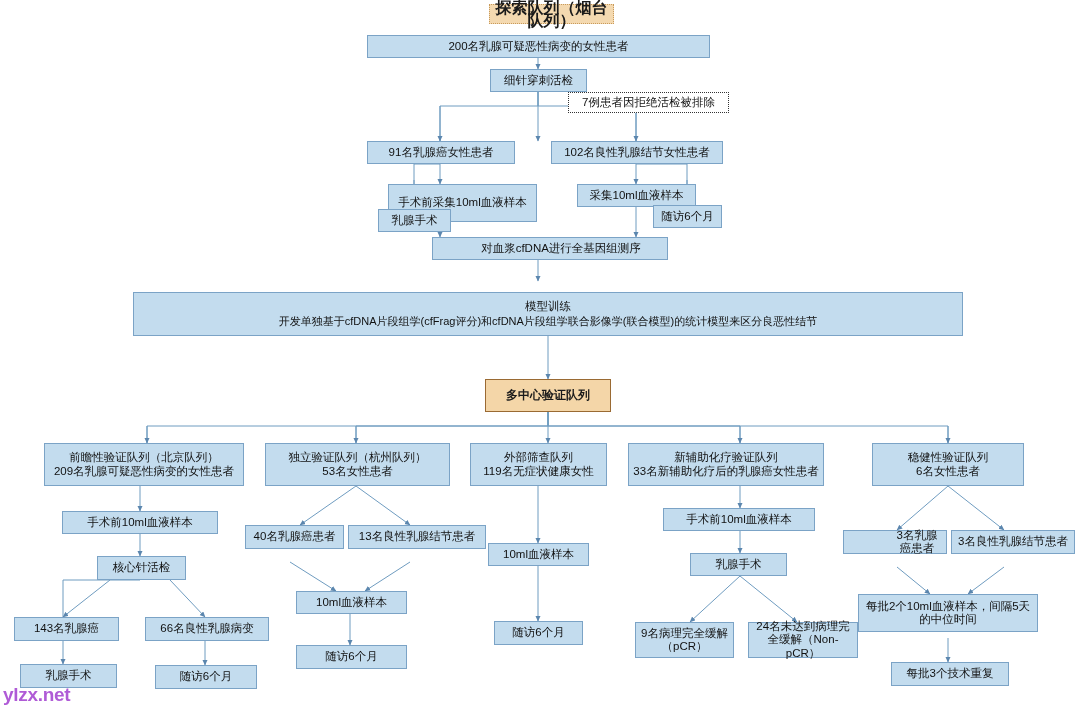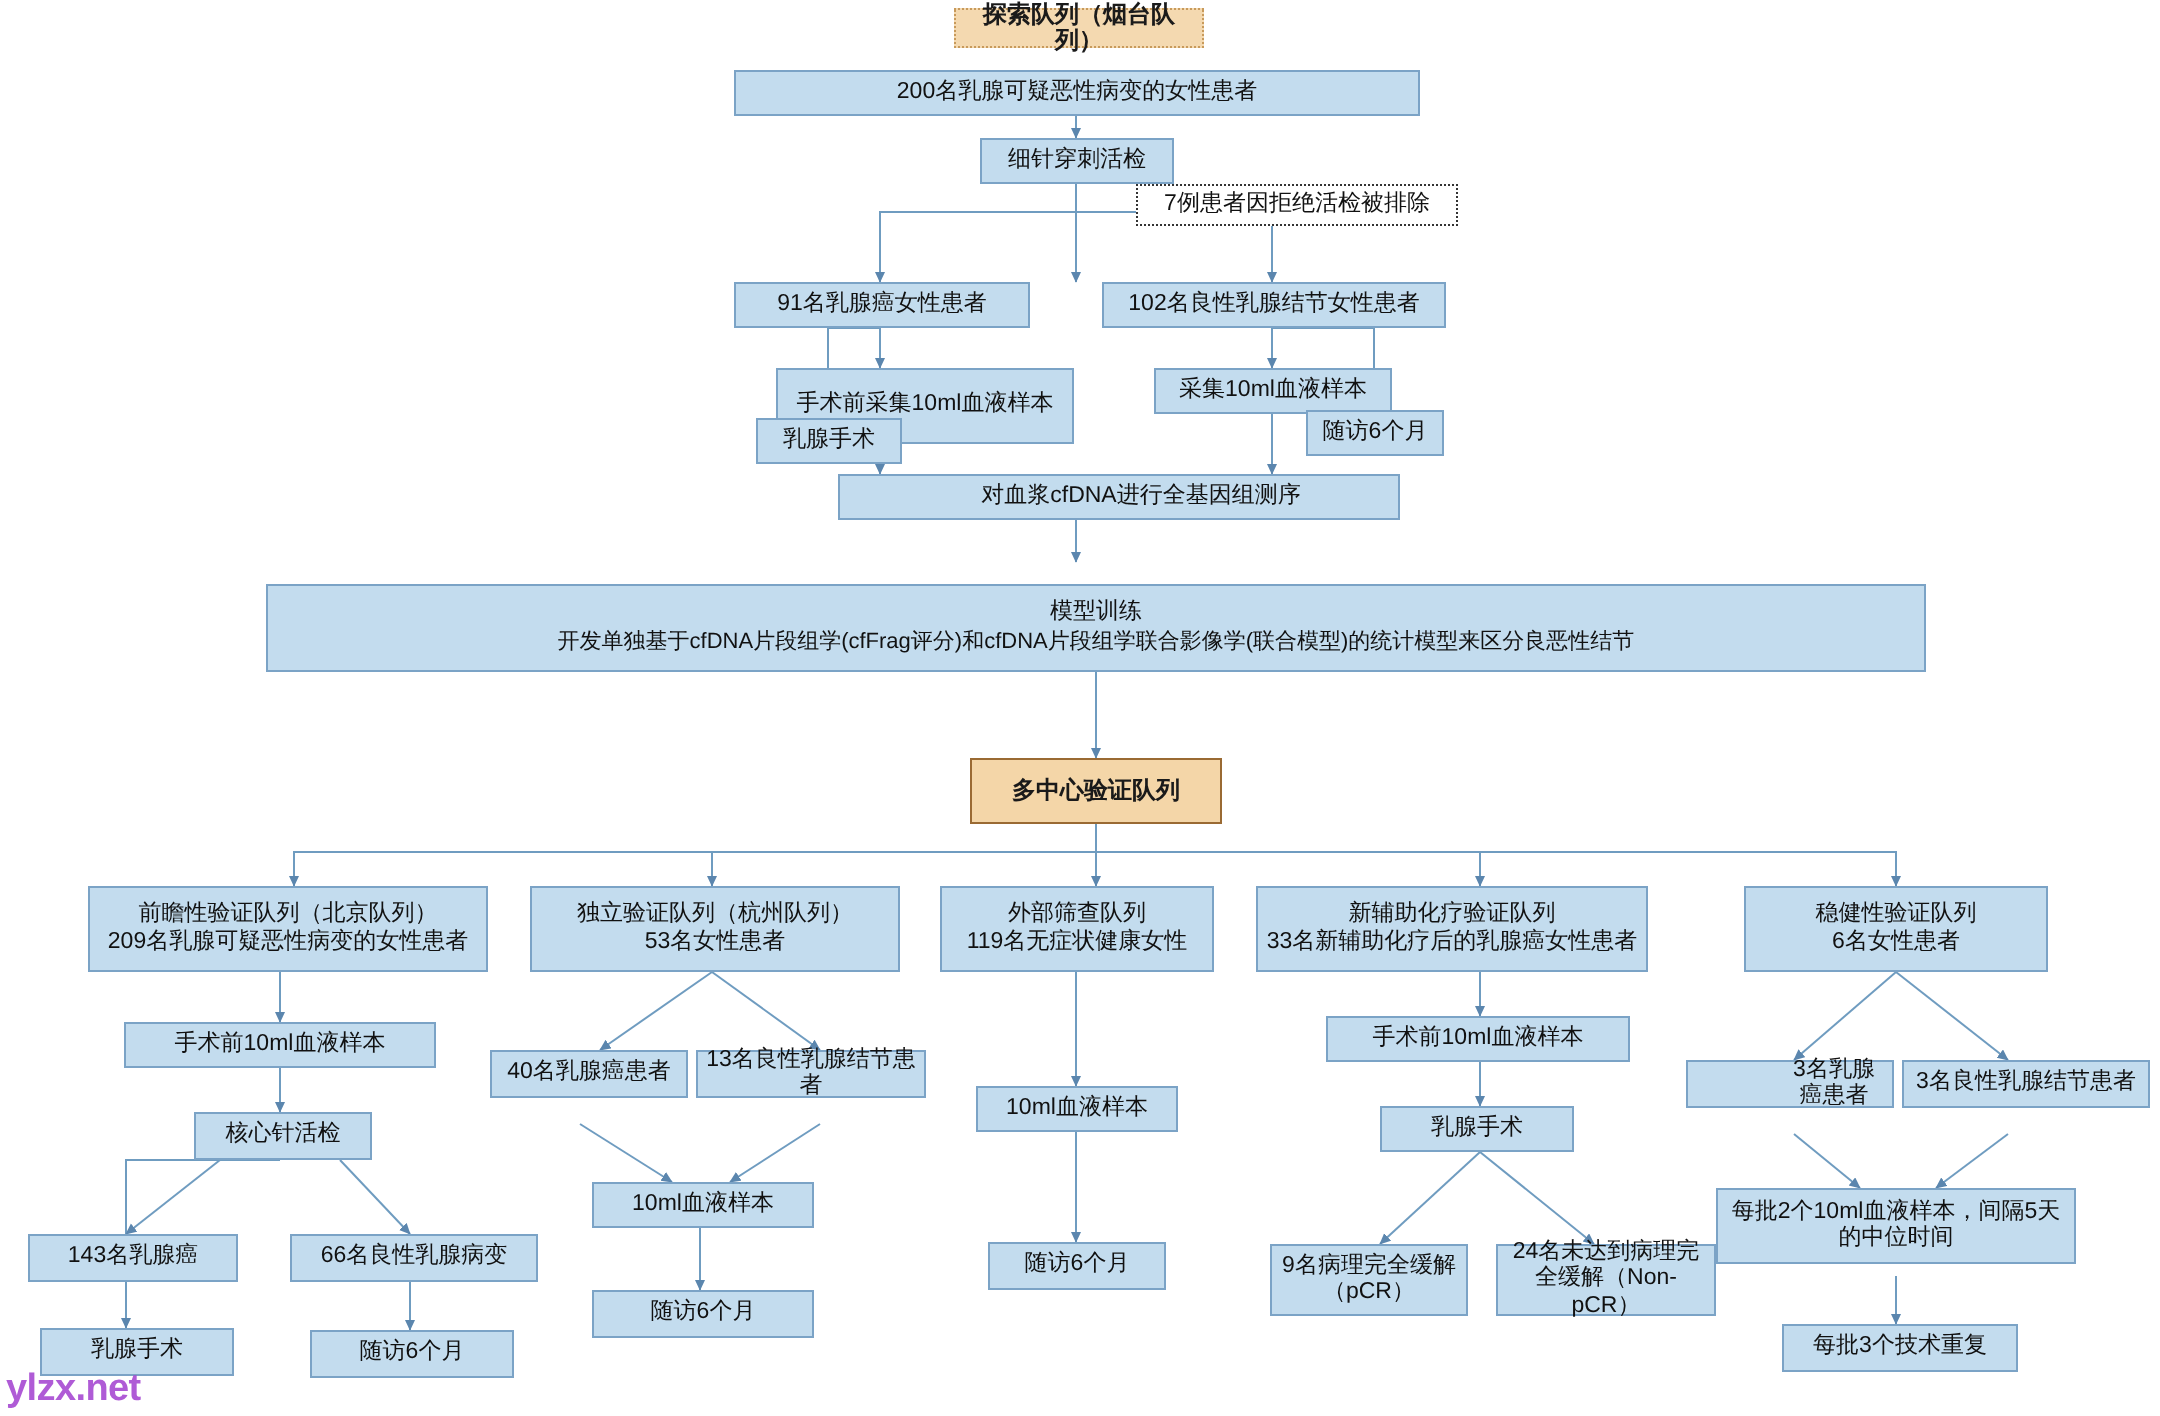--- a/index.html
+++ b/index.html
@@ -25,22 +25,23 @@
     font-size:11.5px;
     line-height:13.5px;
     padding:1px 4px;
     white-space:pre-line;
     z-index:2;
   }
   .node.cohort-title{
     background:#f4d9b0;
     border:1px dotted #c89a5b;
     font-weight:bold;
-    font-size:12px;
+    font-size:16px;
     color:#1a1a1a;
+    margin-left:12px;
   }
   .node.cohort-title2{
     background:#f4d6a8;
     border:1.5px solid #9a6a33;
     font-weight:bold;
     font-size:12px;
     color:#1a1a1a;
   }
   .node.excluded{
     background:#ffffff;
@@ -154,42 +155,42 @@
   <div class="node" style="left:551px;top:141px;width:172px;height:23px;">102名良性乳腺结节女性患者</div>
 
   <div class="node" style="left:388px;top:184px;width:149px;height:38px;">手术前采集10ml血液样本</div>
 
   <div class="node" style="left:378px;top:209px;width:73px;height:23px;">乳腺手术</div>
 
   <div class="node" style="left:577px;top:184px;width:119px;height:23px;">采集10ml血液样本</div>
 
   <div class="node" style="left:653px;top:205px;width:69px;height:23px;">随访6个月</div>
 
-  <div class="node" style="left:419px;top:237px;width:281px;height:23px;padding-left:26px;">对血浆cfDNA进行全基因组测序</div>
+  <div class="node" style="left:432px;top:237px;width:236px;height:23px;padding-left:26px;">对血浆cfDNA进行全基因组测序</div>
 
   <div class="node wide-model" style="left:133px;top:292px;width:830px;height:44px;">
     <div class="l1">模型训练</div>
     <div class="l2">开发单独基于cfDNA片段组学(cfFrag评分)和cfDNA片段组学联合影像学(联合模型)的统计模型来区分良恶性结节</div>
   </div>
 
   <div class="node cohort-title2" style="left:485px;top:379px;width:126px;height:33px;">多中心验证队列</div>
 
   <div class="node" style="left:44px;top:443px;width:200px;height:43px;">前瞻性验证队列（北京队列）
 209名乳腺可疑恶性病变的女性患者</div>
   <div class="node" style="left:62px;top:511px;width:156px;height:23px;">手术前10ml血液样本</div>
   <div class="node" style="left:97px;top:556px;width:89px;height:24px;">核心针活检</div>
   <div class="node" style="left:14px;top:617px;width:105px;height:24px;">143名乳腺癌</div>
   <div class="node" style="left:145px;top:617px;width:124px;height:24px;">66名良性乳腺病变</div>
   <div class="node" style="left:20px;top:664px;width:97px;height:24px;">乳腺手术</div>
   <div class="node" style="left:155px;top:665px;width:102px;height:24px;">随访6个月</div>
 
   <div class="node" style="left:265px;top:443px;width:185px;height:43px;">独立验证队列（杭州队列）
 53名女性患者</div>
   <div class="node" style="left:245px;top:525px;width:99px;height:24px;">40名乳腺癌患者</div>
-  <div class="node" style="left:348px;top:525px;width:115px;height:24px;">13名良性乳腺结节患者</div>
+  <div class="node" style="left:348px;top:525px;width:138px;height:24px;">13名良性乳腺结节患者</div>
   <div class="node" style="left:296px;top:591px;width:111px;height:23px;">10ml血液样本</div>
   <div class="node" style="left:296px;top:645px;width:111px;height:24px;">随访6个月</div>
 
   <div class="node" style="left:470px;top:443px;width:137px;height:43px;">外部筛查队列
 119名无症状健康女性</div>
   <div class="node" style="left:488px;top:543px;width:101px;height:23px;">10ml血液样本</div>
   <div class="node" style="left:494px;top:621px;width:89px;height:24px;">随访6个月</div>
 
   <div class="node" style="left:628px;top:443px;width:196px;height:43px;">新辅助化疗验证队列
 33名新辅助化疗后的乳腺癌女性患者</div>

